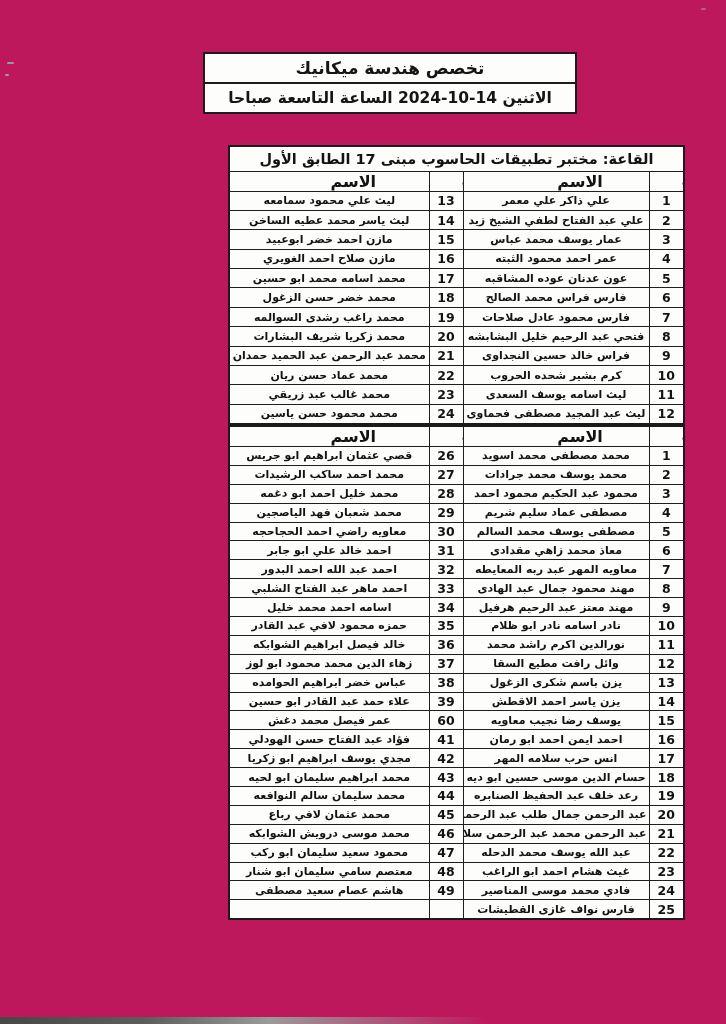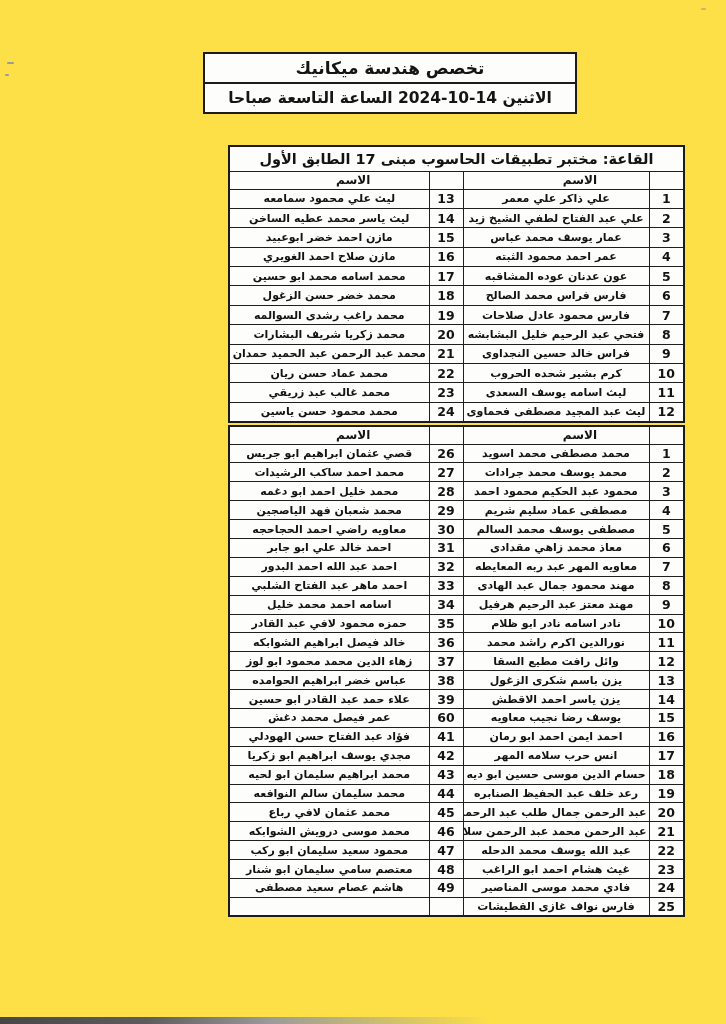--- a/index.html
+++ b/index.html
@@ -4,21 +4,21 @@
 <style>
   * { margin:0; padding:0; box-sizing:border-box; }
   html, body { width:726px; height:1024px; }
   body {
     font-family:"DejaVu Sans", sans-serif;
     background:#e9e9e9;
   }
   .page {
     position:relative;
     width:726px; height:1024px;
-    background:#fde047;
+    background:#be185d;
     overflow:hidden;
     direction:rtl;
     color:#151515;
   }
   
   .header-box {
     position:absolute; left:203px; top:52px; width:374px;
     border:2px solid #1c1c1c; background:#fdfdfc;
   }
   .header-title {
@@ -41,21 +41,21 @@
   }
   #table-1 { top:133px; }
   #table-2 { top:413px; }
   .roster th, .roster td {
     border:1.5px solid #1f1f1f;
     text-align:center; vertical-align:middle;
     font-weight:bold; color:#131313;
     overflow:hidden; white-space:nowrap;
   }
   .roster .title-cell { height:25px; font-size:14.5px; }
-  .roster .col-head  { height:18px; font-size:12px;padding-left:48px; }
+  .roster .col-head  { height:18px; font-size:16px;padding-left:48px; }
   .roster td.num  { font-size:12.5px; }
   .roster td.name { font-size:11px; padding:0 2px; }
   #table-1 tbody td { height:19.4px; }
   #table-2 tbody td { height:18.9px; }
   
   .scan-smudge {
     position:absolute; left:0; bottom:0; width:490px; height:7px;
     background:linear-gradient(to left,
       rgba(140,140,140,0) 0%, #9a9a9a 45%, #5d5d5d 70%, #474747 100%);
     filter:blur(0.6px);

